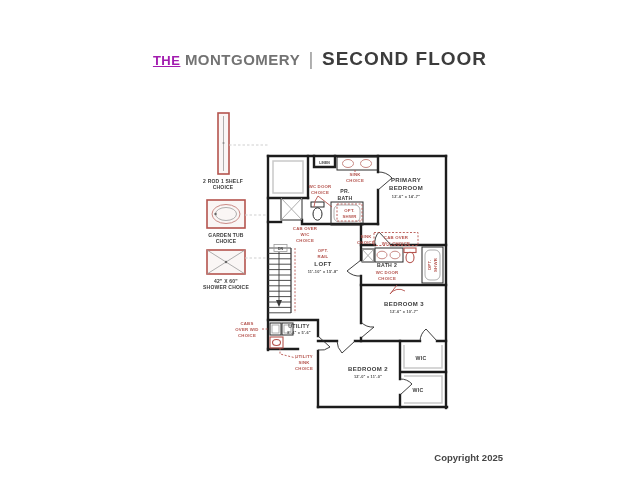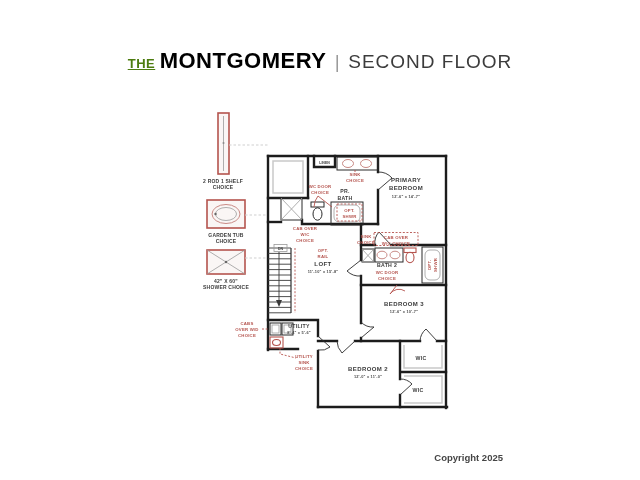--- a/index.html
+++ b/index.html
@@ -3,24 +3,24 @@
 <meta charset="utf-8">
 <style>
   html,body{margin:0;padding:0;}
   body{
     width:640px;height:480px;position:relative;background:#ffffff;overflow:hidden;
     font-family:"Liberation Sans",sans-serif;
   }
   .title{
     position:absolute;top:48px;left:0;width:640px;text-align:center;white-space:nowrap;
   }
-  .title .the{color:#4d7c0f;font-size:13px;font-weight:700;letter-spacing:.5px;text-decoration:underline;}
-  .title .name{color:#000000;font-size:22px;font-weight:800;letter-spacing:.5px;}
+  .title .the{color:#a21caf;font-size:13px;font-weight:700;letter-spacing:.5px;text-decoration:underline;}
+  .title .name{color:#737373;font-size:15px;font-weight:800;letter-spacing:.5px;}
   .title .sep{color:#9a9a9a;font-size:19px;font-weight:300;padding:0 4px;}
-  .title .floor{color:#3c3c3c;font-size:19px;font-weight:400;letter-spacing:1px;}
+  .title .floor{color:#3c3c3c;font-size:19px;font-weight:700;letter-spacing:1px;}
   .plan-wrap{position:absolute;left:185px;top:98px;width:270px;height:320px;}
   .footer{
     position:absolute;top:452px;left:0;right:137px;text-align:right;
     font-size:9.5px;font-weight:700;line-height:11.5px;color:#454545;
   }
   svg text{font-family:"Liberation Sans",sans-serif;}
   .room-name{font-size:6px;font-weight:600;fill:#3b3b3b;letter-spacing:.4px;text-anchor:middle;}
   .room-name-sm{font-size:5.2px;font-weight:600;fill:#3b3b3b;letter-spacing:.3px;text-anchor:middle;}
   .dims{font-size:3.9px;font-weight:600;fill:#4a4a4a;letter-spacing:.2px;text-anchor:middle;}
   .red-label{font-size:4.3px;font-weight:700;fill:#b5544e;letter-spacing:.2px;text-anchor:middle;}

